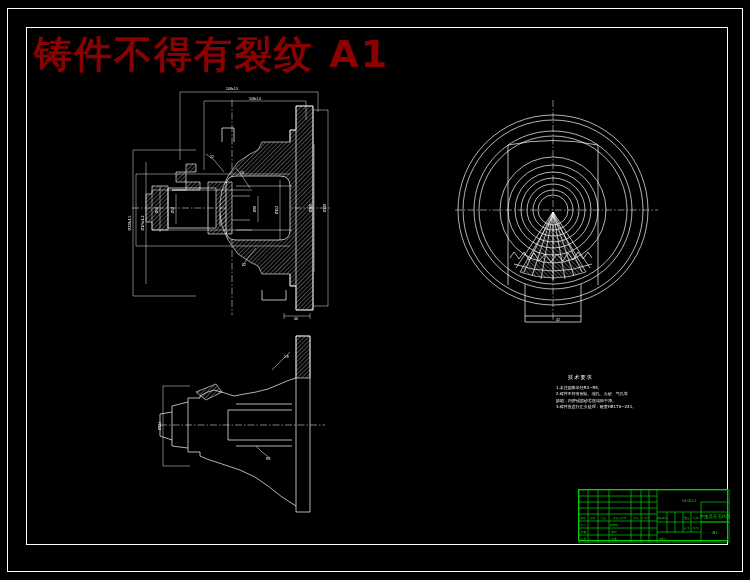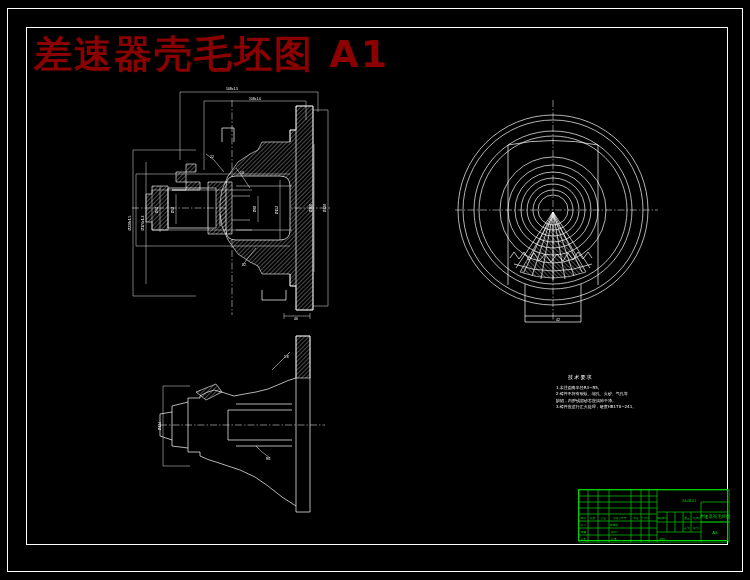--- a/index.html
+++ b/index.html
@@ -36,21 +36,21 @@
   .tech p{margin:0 0 1px 0;font-size:4px;line-height:5.4px;font-family:"DejaVu Sans",sans-serif;white-space:nowrap;}
 </style>
 </head>
 <body>
 
 <div id="stage">
 
   <div class="border-outer"></div>
   <div class="border-inner"></div>
 
-  <div class="title-main">差速器壳毛坯图  A1</div>
+  <div class="title-main">铸件不得有裂纹  A1</div>
 
   <svg viewBox="0 0 750 580">
     <defs>
       <pattern id="hatchA" width="3" height="3" patternTransform="rotate(45)" patternUnits="userSpaceOnUse">
         <line x1="0" y1="0" x2="0" y2="3" stroke="#fff" stroke-width=".6"></line>
       </pattern>
       <pattern id="hatchB" width="3" height="3" patternTransform="rotate(-45)" patternUnits="userSpaceOnUse">
         <line x1="0" y1="0" x2="0" y2="3" stroke="#fff" stroke-width=".6"></line>
       </pattern>
       <pattern id="hatchC" width="2.2" height="2.2" patternTransform="rotate(45)" patternUnits="userSpaceOnUse">

